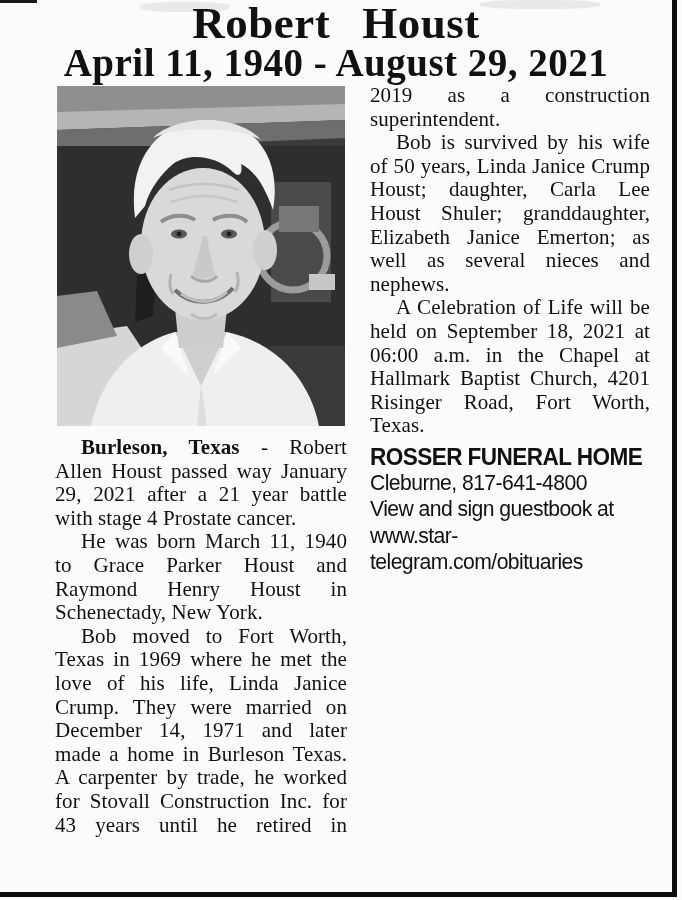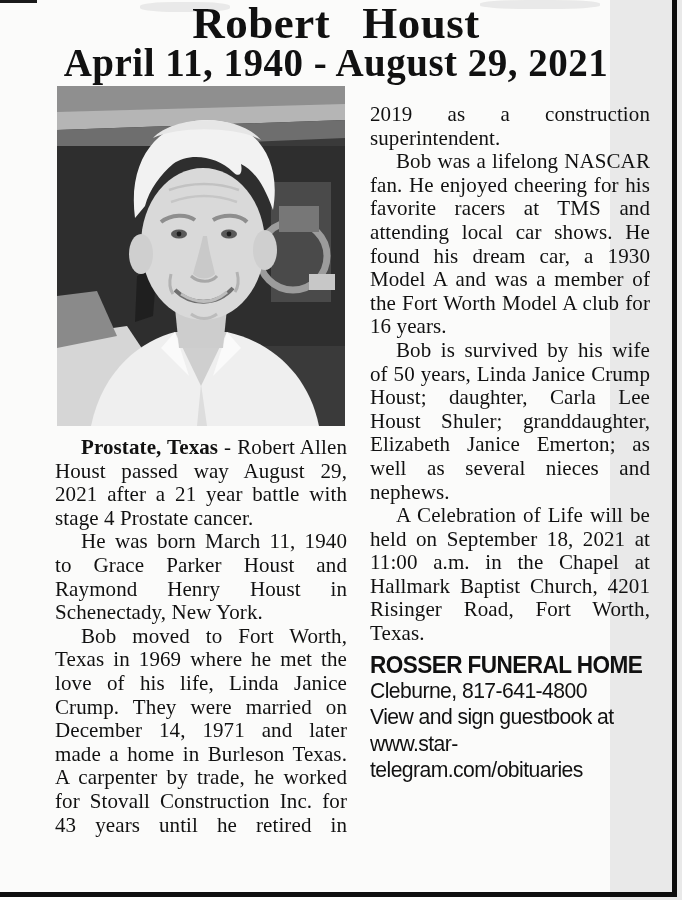--- a/index.html
+++ b/index.html
@@ -4,21 +4,21 @@
 <style>
   html,body{margin:0;padding:0;}
   body{
     width:682px;height:900px;
     background:#e9e9e9;
     font-family:"Liberation Serif", serif;
     overflow:hidden;
   }
   .page{
     position:relative;
-    width:610px;height:900px;
+    width:682px;height:900px;
     background:#fbfbfa;
     color:#111;
   }
   
   .rule-right{position:absolute;left:672px;top:0;width:5px;height:897px;background:#0d0d0d;}
   .rule-bottom{position:absolute;left:0;top:892px;width:677px;height:5px;background:#0d0d0d;}
   .rule-topleft{position:absolute;left:0;top:0;width:37px;height:3px;background:#1a1a1a;}
   .smudge{position:absolute;background:#9a9a9a;opacity:.18;border-radius:40%;}
   .s1{left:140px;top:2px;width:90px;height:10px;}
   .s2{left:480px;top:0px;width:120px;height:9px;}
@@ -31,21 +31,21 @@
   .headline .l1{font-size:45px;word-spacing:.45em;letter-spacing:.5px;}
   .headline .l2{font-size:39px;letter-spacing:.5px;}
 
   
   .photo{position:absolute;left:57px;top:86px;width:288px;height:340px;overflow:hidden;background:#444;}
   .photo svg{display:block;}
 
   
   .col{position:absolute;font-size:21px;line-height:23.6px;letter-spacing:.1px;}
   .col p{margin:0;text-indent:26px;text-align:justify;}
-  .col p.noindent{text-indent:0;margin-top:19px;}
+  .col p.noindent{text-indent:0;}
   .col p.runs-on{text-align-last:justify;}
   .col .lead{font-weight:bold;}
   .col-left{left:55px;top:436px;width:292px;}
   .col-right{left:370px;top:84px;width:280px;}
 
   
   .fh{margin-top:5px;font-family:"Liberation Sans", sans-serif;transform:scaleX(.94);transform-origin:left top;width:106%;}
   .fh-name{font-size:24px;font-weight:bold;letter-spacing:-.6px;line-height:27px;}
   .fh-line{font-size:22.5px;letter-spacing:-.6px;line-height:26.5px;}
 </style>
@@ -117,30 +117,29 @@
       <path d="M114 188 C112 196 112 202 116 208" stroke="#b3b3b3" stroke-width="3" fill="none"></path>
       <path d="M180 186 C182 194 182 200 178 206" stroke="#b3b3b3" stroke-width="3" fill="none"></path>
       <path d="M134 228 C142 234 152 234 160 228" stroke="#bcbcbc" stroke-width="3" fill="none"></path>
 
       <path d="M112 104 C134 96 160 96 182 104" stroke="#c2c2c2" stroke-width="2.5" fill="none"></path>
       <path d="M114 116 C136 108 158 108 180 116" stroke="#c6c6c6" stroke-width="2.5" fill="none"></path>
     </svg>
   </div>
 
   <div class="col col-left">
-    <p><span class="lead">Prostate, Texas</span><span> - Robert Allen Houst passed way August 29, 2021 after a 21 year battle with stage 4 Prostate cancer.</span></p>
+    <p><span class="lead">Burleson, Texas</span><span> - Robert Allen Houst passed way January 29, 2021 after a 21 year battle with stage 4 Prostate cancer.</span></p>
     <p>He was born March 11, 1940 to Grace Parker Houst and Raymond Henry Houst in Schenectady, New York.</p>
     <p class="runs-on">Bob moved to Fort Worth, Texas in 1969 where he met the love of his life, Linda Janice Crump. They were married on December 14, 1971 and later made a home in Burleson Texas. A carpenter by trade, he worked for Stovall Construction Inc. for 43 years until he retired in</p>
   </div>
 
   <div class="col col-right">
     <p class="noindent">2019 as a construction superintendent.</p>
-    <p>Bob was a lifelong NASCAR fan. He enjoyed cheering for his favorite racers at TMS and attending local car shows. He found his dream car, a 1930 Model A and was a member of the Fort Worth Model A club for 16 years.</p>
     <p>Bob is survived by his wife of 50 years, Linda Janice Crump Houst; daughter, Carla Lee Houst Shuler; granddaughter, Elizabeth Janice Emerton; as well as several nieces and nephews.</p>
-    <p>A Celebration of Life will be held on September 18, 2021 at 11:00 a.m. in the Chapel at Hallmark Baptist Church, 4201 Risinger Road, Fort Worth, Texas.</p>
+    <p>A Celebration of Life will be held on September 18, 2021 at 06:00 a.m. in the Chapel at Hallmark Baptist Church, 4201 Risinger Road, Fort Worth, Texas.</p>
 
     <div class="fh">
       <div class="fh-name">ROSSER FUNERAL HOME</div>
       <div class="fh-line">Cleburne, 817-641-4800</div>
       <div class="fh-line">View and sign guestbook at</div>
       <div class="fh-line">www.star-telegram.com/obituaries</div>
     </div>
   </div>
 
 </div>

